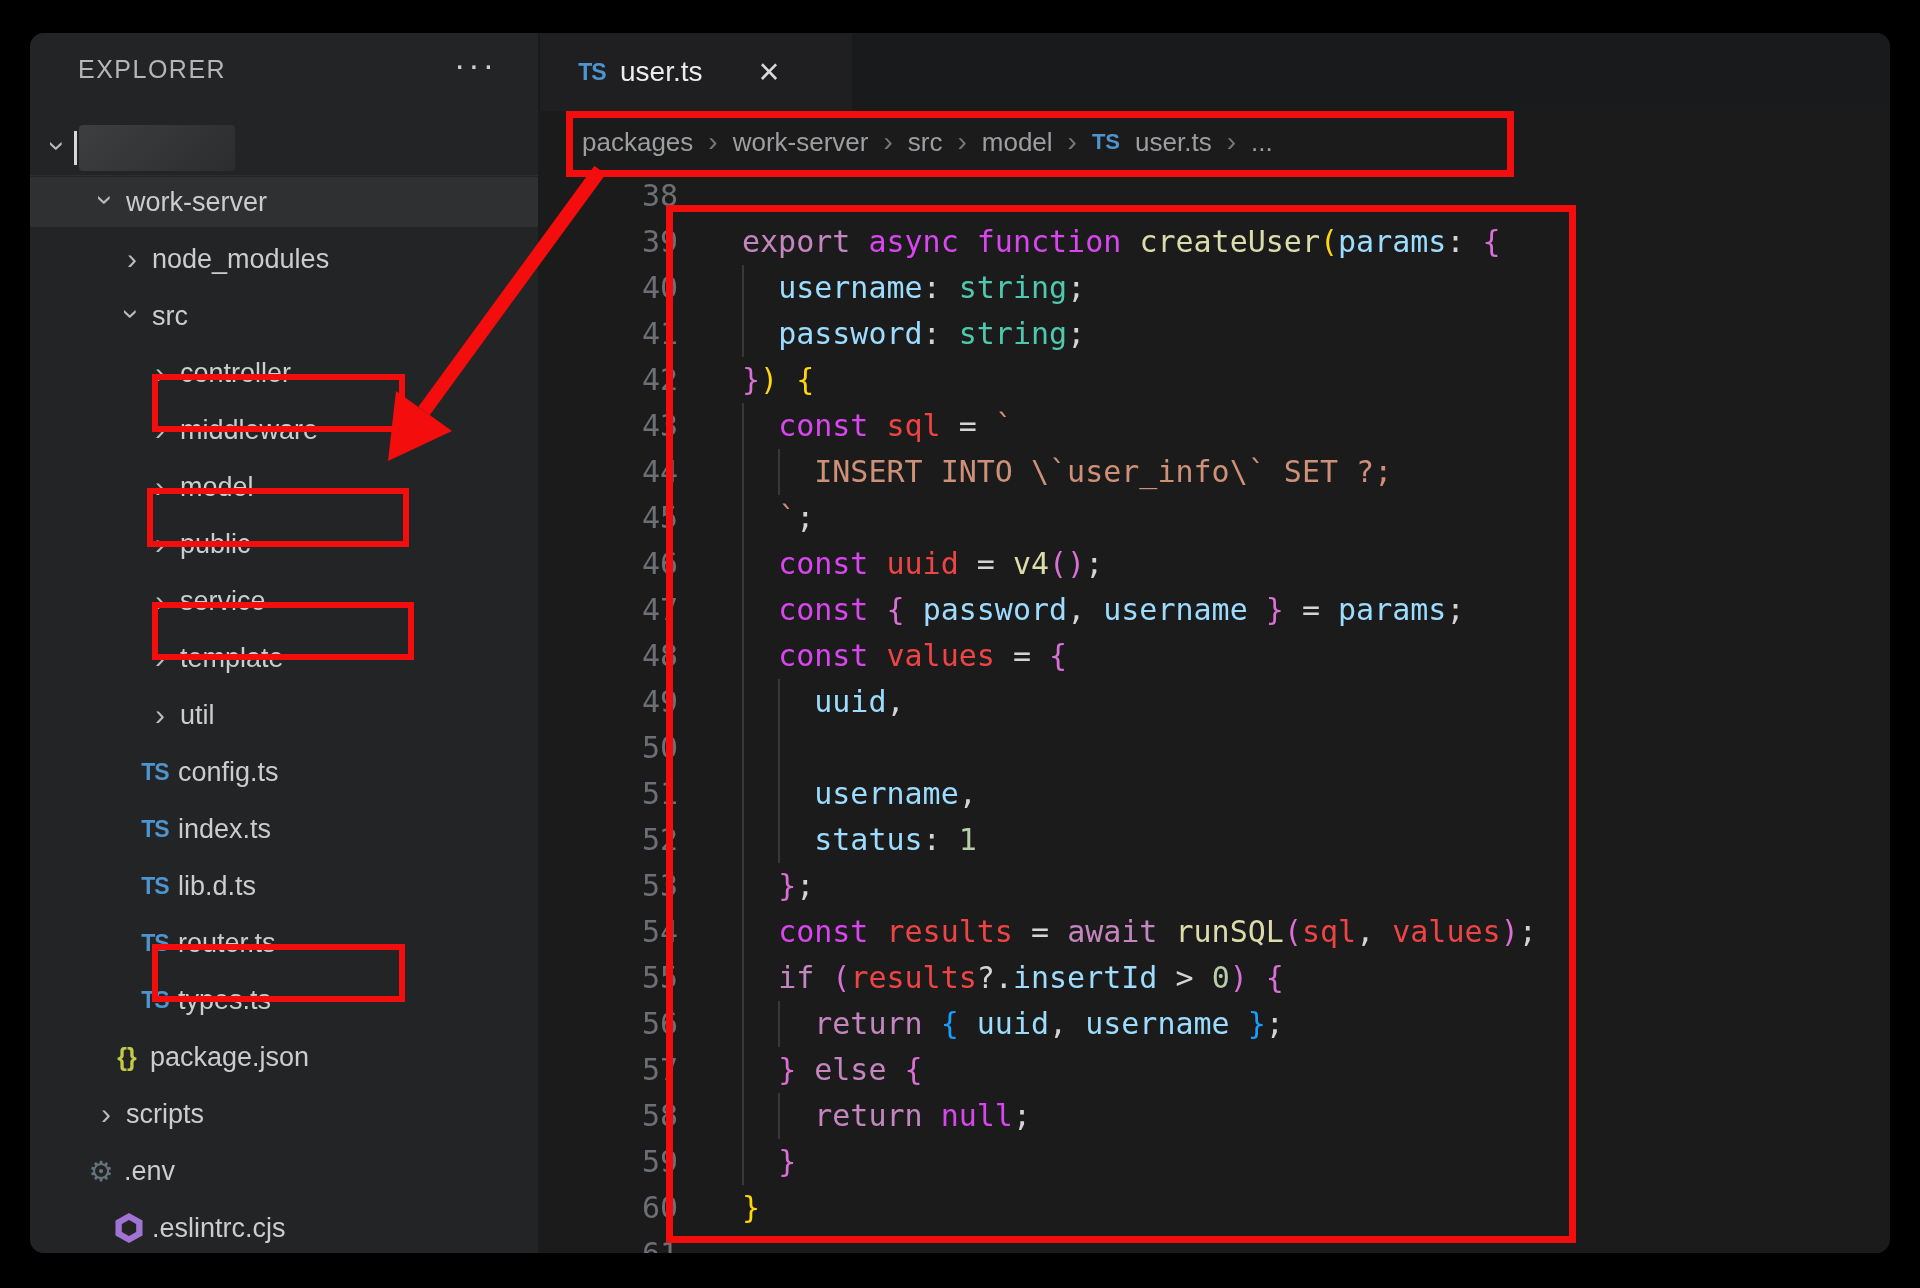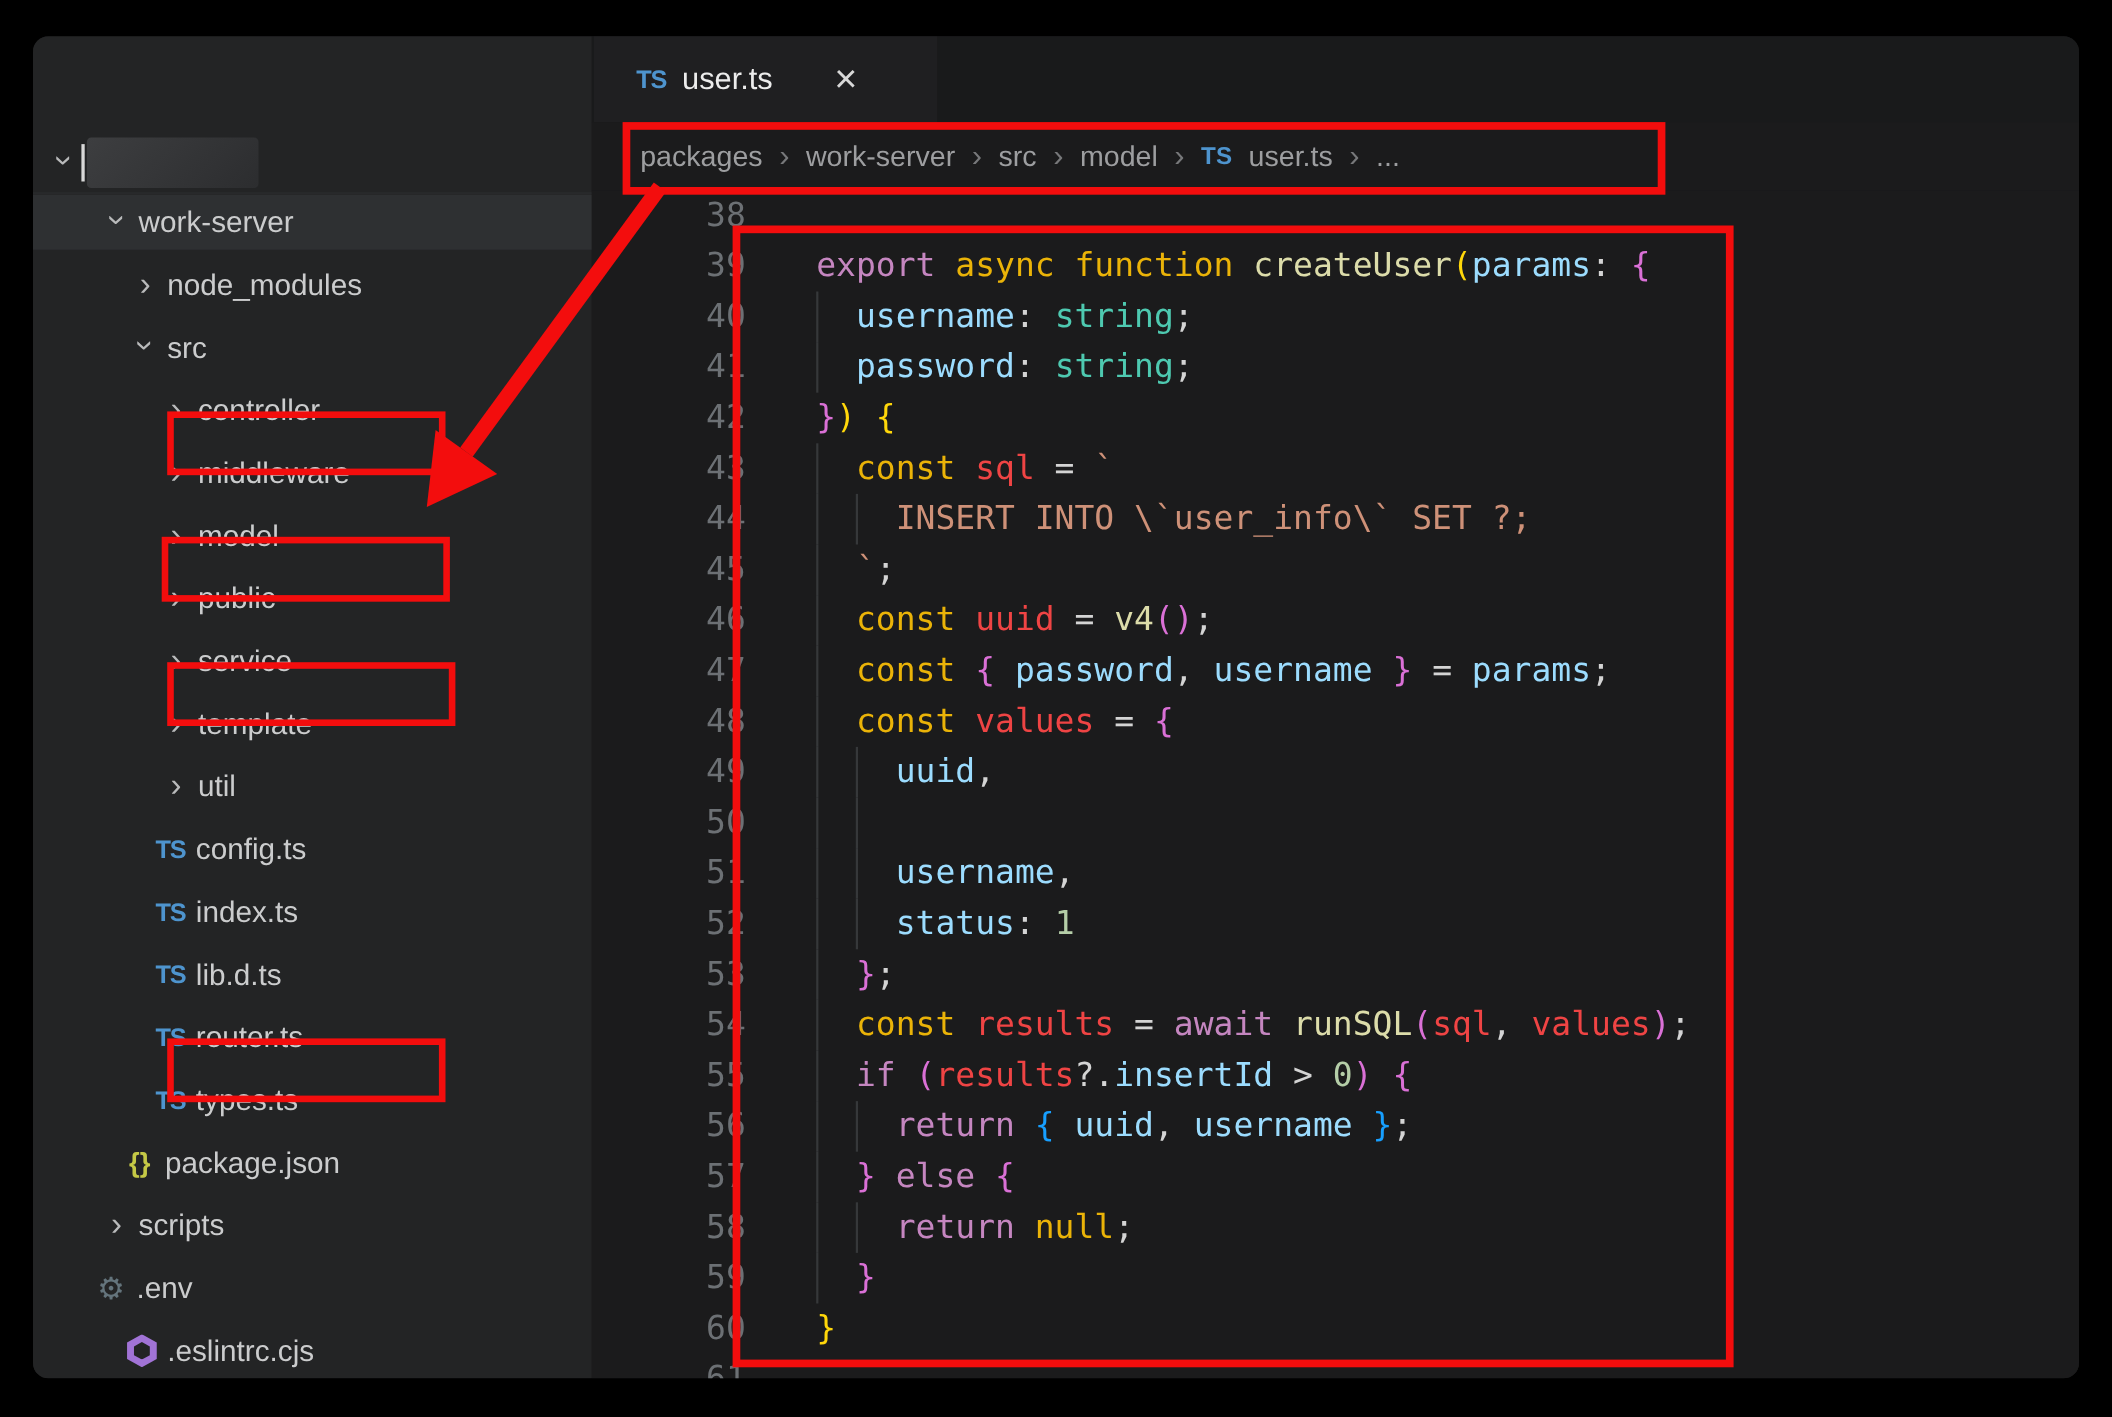--- a/index.html
+++ b/index.html
@@ -57,21 +57,21 @@
   #breadcrumb .bc-ts { color:#4e94ce; font-weight:bold; font-size:22px; }
 
   
   #editor { position:absolute; left:508px; top:140px; width:1352px; height:1080px;
     background:#1b1b1c; font-family:"DejaVu Sans Mono", monospace; font-size:30px; }
   .cline { position:absolute; left:0; width:1352px; height:46px; line-height:46px; }
   .lnum { position:absolute; left:40px; width:100px; text-align:right; color:#6c7074;
     font-family:"DejaVu Sans Mono", monospace; }
   .ltext { position:absolute; left:204px; white-space:pre; color:#d4d4d4; }
   .guide { position:absolute; top:0; width:2px; height:46px; background:#36383a; }
-  .tk-ctl{color:#C586C0} .tk-kw{color:#eab308} .tk-fn{color:#DCDCAA} .tk-vr{color:#ef4444}
+  .tk-ctl{color:#C586C0} .tk-kw{color:#d946ef} .tk-fn{color:#DCDCAA} .tk-vr{color:#ef4444}
   .tk-pr{color:#9CDCFE} .tk-ty{color:#4EC9B0} .tk-st{color:#CE9178} .tk-nm{color:#B5CEA8}
   .tk-pl{color:#d4d4d4} .tk-b1{color:#FFD70A} .tk-b2{color:#DA70D6} .tk-b3{color:#179FFF}
 
   
   .anno-box { position:absolute; border:6px solid #f30d0d; background:transparent; z-index:60;
     pointer-events:none; }
   #anno-breadcrumb { left:566px; top:111px; width:948px; height:66px; border-width:7px; }
   #anno-code { left:666px; top:205px; width:910px; height:1038px; border-width:7px; }
   #anno-controller { left:152px; top:374px; width:253px; height:58px; }
   #anno-model { left:147px; top:488px; width:262px; height:59px; }
@@ -80,20 +80,24 @@
   #anno-arrow-svg { position:absolute; left:0; top:0; width:1920px; height:1288px; z-index:70;
     pointer-events:none; }
 </style>
 </head>
 <body>
 
 <div id="stage">
   <div id="vscode-window">
 
     <div id="sidebar">
+      <div id="explorer-header">
+        <span id="explorer-title">EXPLORER</span>
+        <span id="explorer-more">···</span>
+      </div>
       <div id="tree">
           <div class="row rootrow" style="top: 27px; padding-left: 8px;">
             <span class="twisty expanded">›</span>
             <span class="root-caret"></span>
             <span class="redacted-blob"></span>
           </div>
           <div class="row selected" style="top: 84px; padding-left: 56px;">
             <span class="twisty expanded">›</span>
             <span>work-server</span>
           </div>

